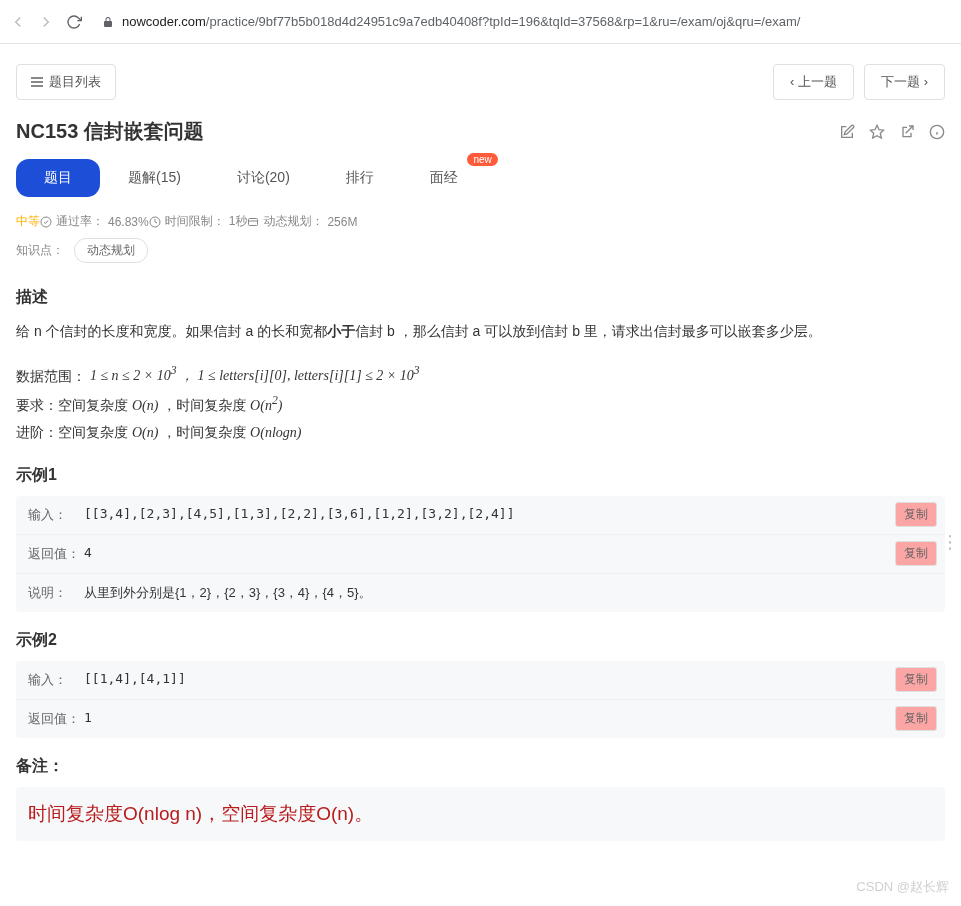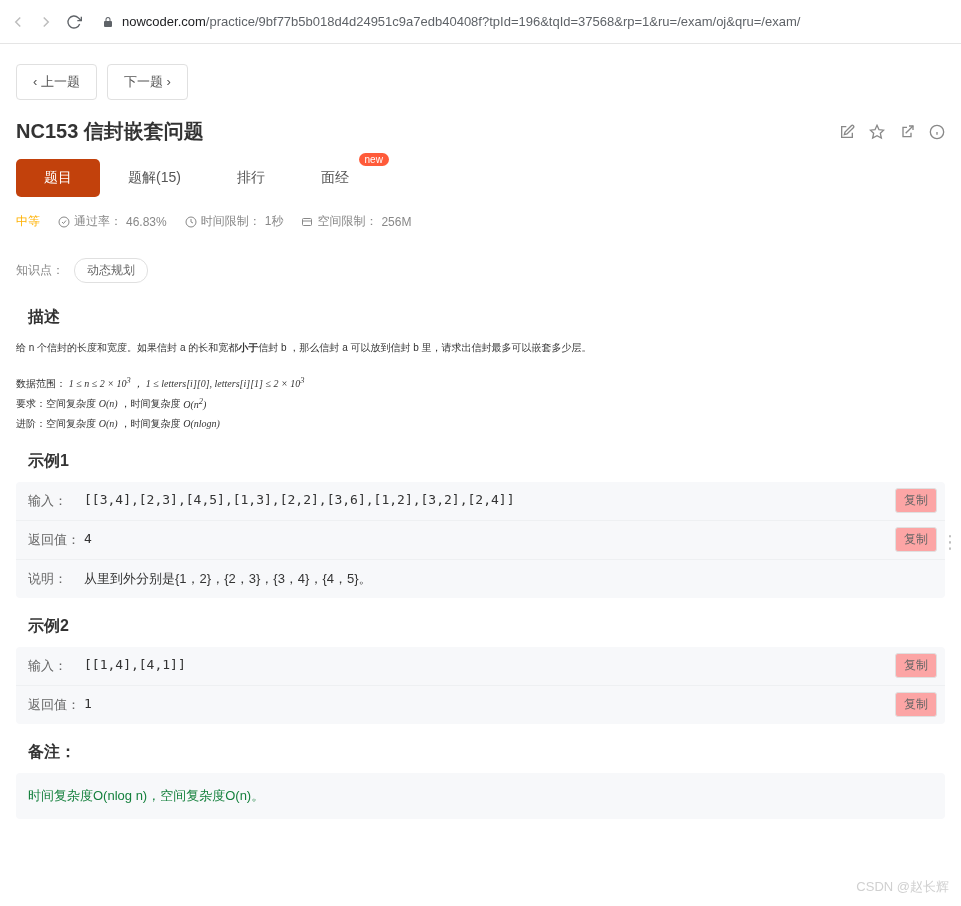--- a/index.html
+++ b/index.html
@@ -26,48 +26,48 @@
 
   
   .title-row { display: flex; justify-content: space-between; align-items: center; margin-bottom: 14px; }
   .title { font-size: 20px; font-weight: 700; color: #333; }
   .title-actions { display: flex; gap: 14px; color: #888; }
   .title-actions span { cursor: pointer; }
 
   
   .tabs { display: flex; align-items: center; gap: 0; margin-bottom: 16px; }
   .tab { padding: 10px 28px; font-size: 14px; color: #555; cursor: pointer; position: relative; }
-  .tab.active { background: #c2410c; color: #fff; border-radius: 5px; }
+  .tab.active { background: #1d4ed8; color: #fff; border-radius: 13px; }
   .tab .newtag { position: absolute; top: -6px; right: -12px; background: #ff5b3a; color: #fff; font-size: 10px; padding: 1px 6px; border-radius: 8px; }
 
   
-  .stats { display: flex; align-items: center; gap: 18px; font-size: 12px; color: #888; margin-bottom: 28px; }
+  .stats { display: flex; align-items: center; font-size: 12px; color: #888; margin-bottom: 8px; }
   .stats .diff { color: #ffb100; }
   .stats .stat-item { display: inline-flex; align-items: center; gap: 4px; }
 
   
   .tags-row { display: flex; align-items: center; gap: 10px; font-size: 12px; margin-bottom: 24px; }
   .tags-row .tlabel { color: #888; }
   .tag { border: 1px solid #e0e0e0; border-radius: 12px; padding: 3px 12px; color: #666; cursor: pointer; }
 
   
-  .section-h { font-size: 16px; font-weight: 700; margin: 18px 0 10px 12px; }
-  .desc p { line-height: 1.9; font-size: 10px; }
+  .section-h { font-size: 16px; font-weight: 700; margin: 18px 0 10px 0; }
+  .desc p { line-height: 1.9; font-size: 14px; }
   .formula { font-family: "Cambria Math", "STIXGeneral", serif; font-style: italic; }
 
   
   .example { background: #f7f8fa; border-radius: 4px; padding: 0; margin-bottom: 6px; }
   .ex-row { display: flex; padding: 10px 12px; font-size: 13px; position: relative; border-bottom: 1px solid #eef0f2; }
   .ex-row:last-child { border-bottom: none; }
   .ex-label { width: 56px; color: #666; flex-shrink: 0; }
   .ex-content { font-family: "Menlo","Consolas",monospace; color: #333; flex: 1; white-space: pre-wrap; }
   .ex-content.plain { font-family: inherit; }
   .copy-btn { position: absolute; right: 8px; top: 6px; background: #fca5a5; border: 1px solid #e0e0e0; border-radius: 3px; font-size: 12px; padding: 3px 8px; color: #666; cursor: pointer; }
 
-  .note-box { background: #f7f8fa; border-radius: 4px; padding: 14px 12px; font-size: 13px; color: #15803d; font-family: "Menlo","Consolas",monospace; }
+  .note-box { background: #f7f8fa; border-radius: 4px; padding: 14px 12px; font-size: 19px; color: #b91c1c; font-family: "Menlo","Consolas",monospace; }
   .note-box span { font-family: -apple-system, "PingFang SC", "Microsoft YaHei", sans-serif; }
 
   .watermark { position: fixed; right: 12px; bottom: 10px; color: #d0d0d0; font-size: 13px; }
   .dots { position: fixed; right: 2px; top: 540px; color: #bbb; font-size: 18px; line-height: 4px; letter-spacing: 0; }
 
   svg { display: block; }
 </style>
 </head>
 <body>
 
@@ -94,20 +94,24 @@
           <path d="M12 2a5 5 0 0 0-5 5v3H6a2 2 0 0 0-2 2v8a2 2 0 0 0 2 2h12a2 2 0 0 0 2-2v-8a2 2 0 0 0-2-2h-1V7a5 5 0 0 0-5-5zm-3 5a3 3 0 1 1 6 0v3H9V7z"></path>
         </svg>
     </span>
     <span class="url-text"><span class="host">nowcoder.com</span><span class="rest">/practice/9bf77b5b018d4d24951c9a7edb40408f?tpId=196&amp;tqId=37568&amp;rp=1&amp;ru=/exam/oj&amp;qru=/exam/</span></span>
   </div>
 </div>
 
 <div class="content">
 
   <div class="top-row">
+    <button class="list-btn">
+      <span class="bars"></span>
+      <span>题目列表</span>
+    </button>
     <div class="nav-buttons">
       <button class="nav-btn">‹ <span>上一题</span></button>
       <button class="nav-btn"><span>下一题</span> ›</button>
     </div>
   </div>
 
   <div class="title-row">
     <div class="title">NC153  信封嵌套问题</div>
     <div class="title-actions">
       <span>
@@ -134,20 +138,21 @@
             <line x1="12" y1="8" x2="12" y2="8"></line>
             <line x1="12" y1="12" x2="12" y2="16"></line>
           </svg>
         </span>
     </div>
   </div>
 
   <div class="tabs">
     <div class="tab active"><span>题目</span></div>
     <div class="tab"><span>题解(15)</span></div>
+    <div class="tab"><span>讨论(20)</span></div>
     <div class="tab"><span>排行</span></div>
     <div class="tab"><span>面经</span><span class="newtag">new</span></div>
   </div>
 
   <div class="stats">
     <span class="diff">中等</span>
     <span class="stat-item">
       <svg width="12" height="12" viewBox="0 0 24 24" fill="none" stroke="currentColor" stroke-width="2">
           <circle cx="12" cy="12" r="10"></circle>
           <polyline points="8 12 11 15 16 9"></polyline>
@@ -161,21 +166,21 @@
           <polyline points="12 6 12 12 16 14"></polyline>
         </svg>
       <span>时间限制：</span>
         <span>1秒</span>
     </span>
     <span class="stat-item">
       <svg width="12" height="12" viewBox="0 0 24 24" fill="none" stroke="currentColor" stroke-width="2">
           <rect x="3" y="5" width="18" height="14" rx="2"></rect>
           <line x1="3" y1="10" x2="21" y2="10"></line>
         </svg>
-      <span>空间限制：</span>
+      <span>动态规划：</span>
         <span>256M</span>
     </span>
   </div>
 
   <div class="tags-row">
     <span class="tlabel">知识点：</span>
     <span class="tag">动态规划</span>
   </div>
 
   <div class="desc">

